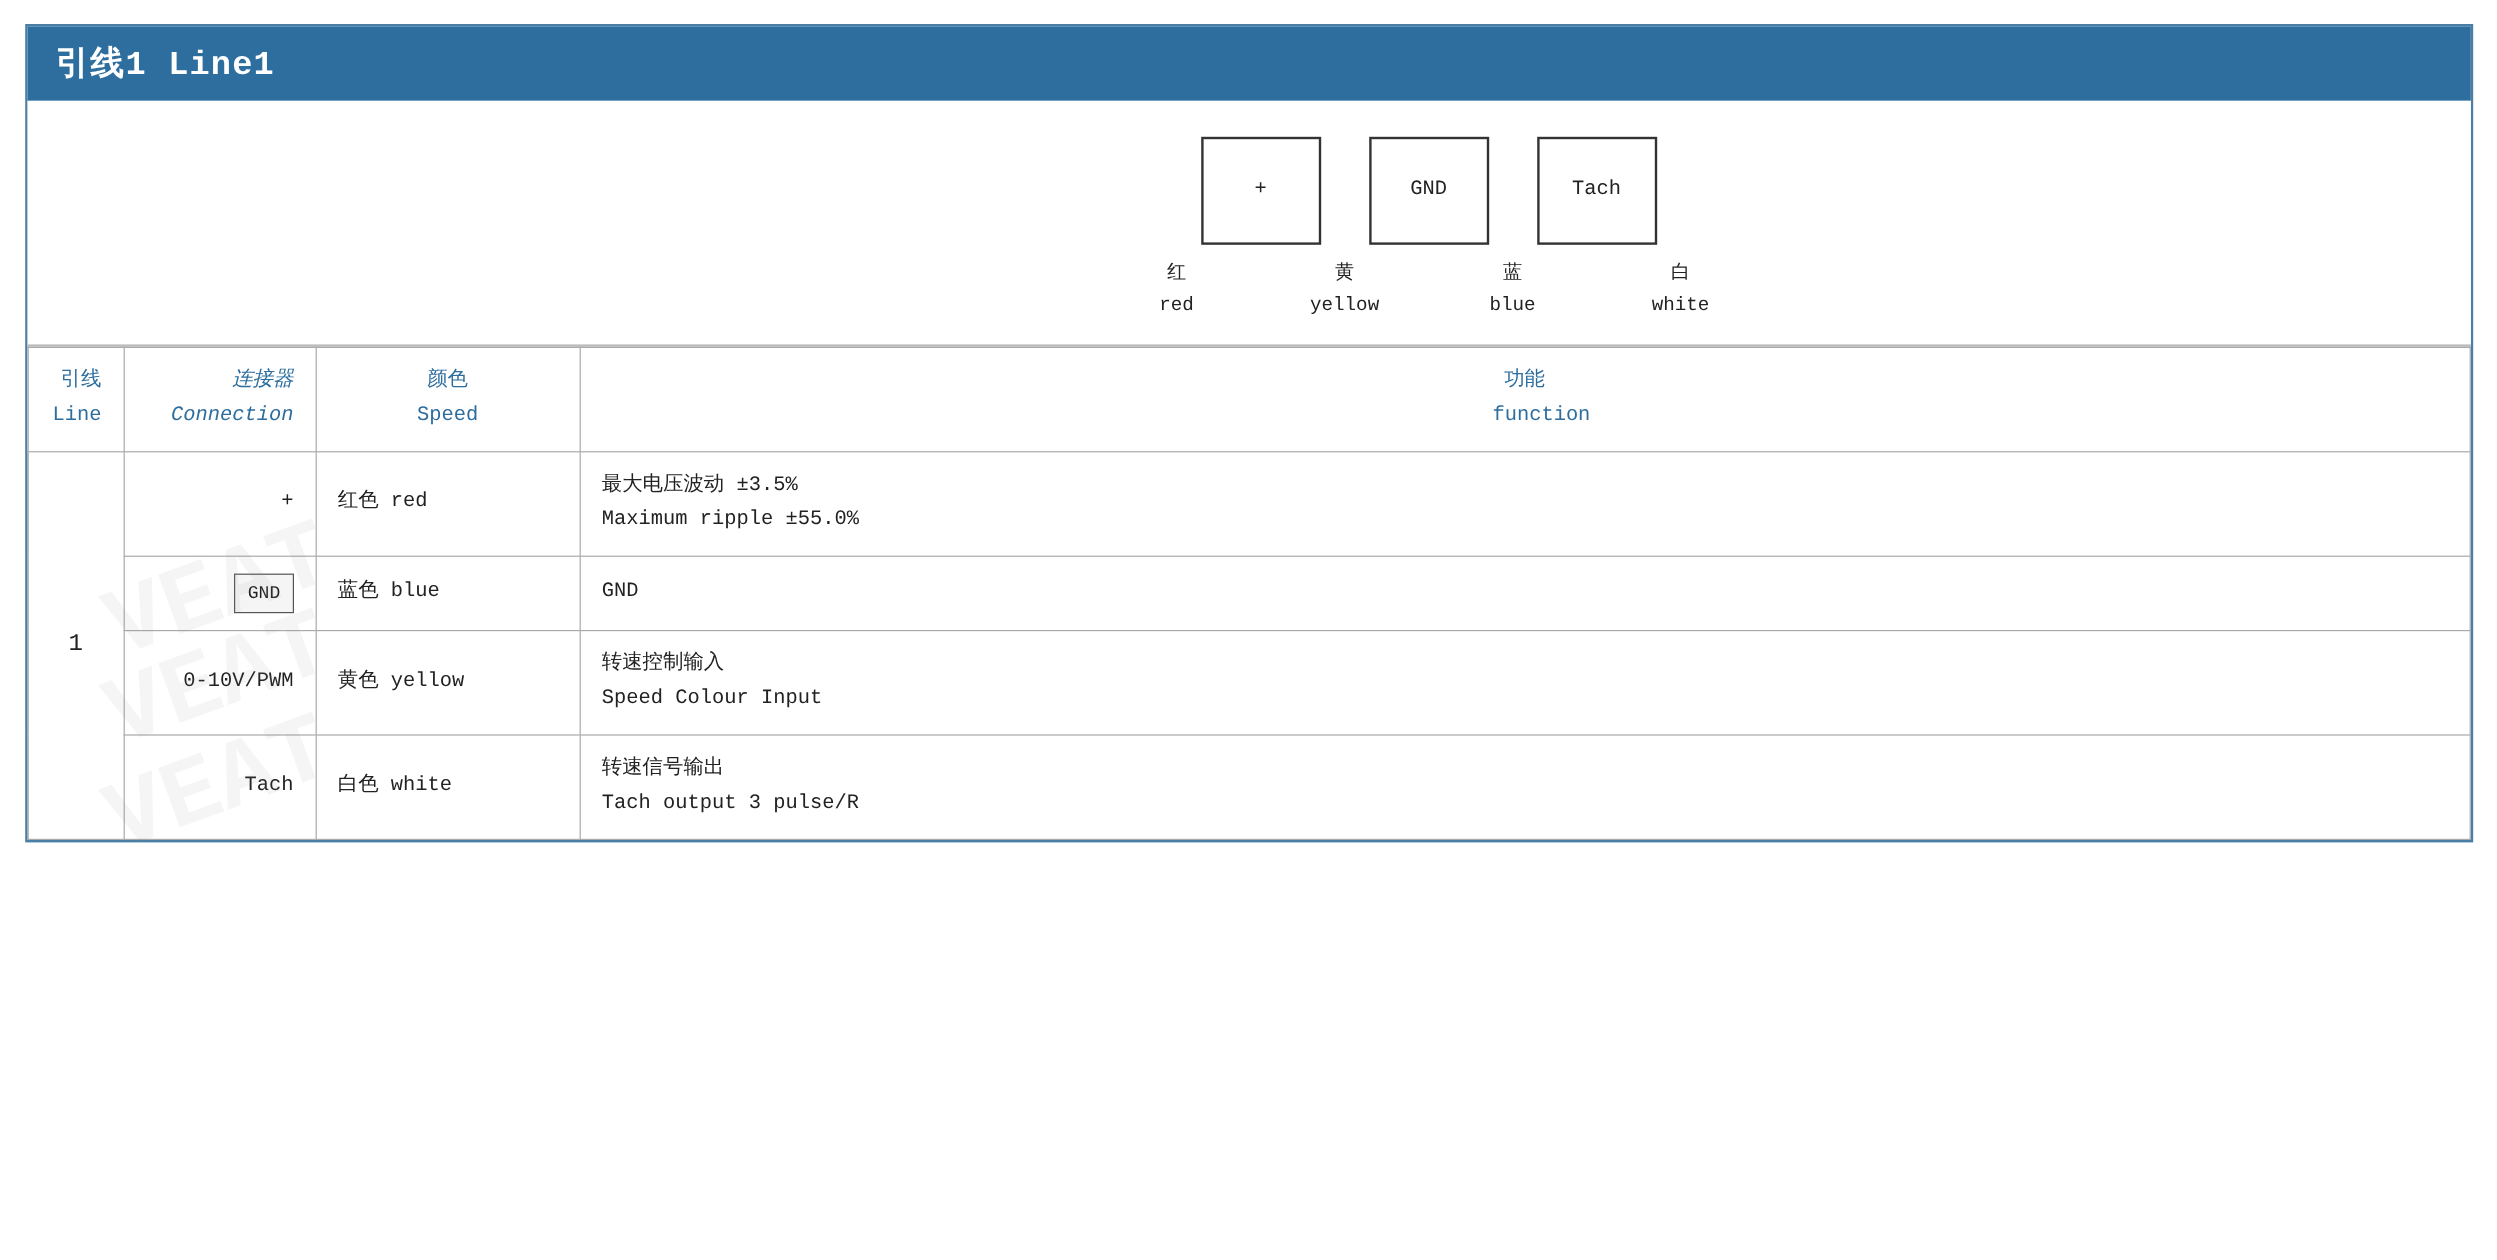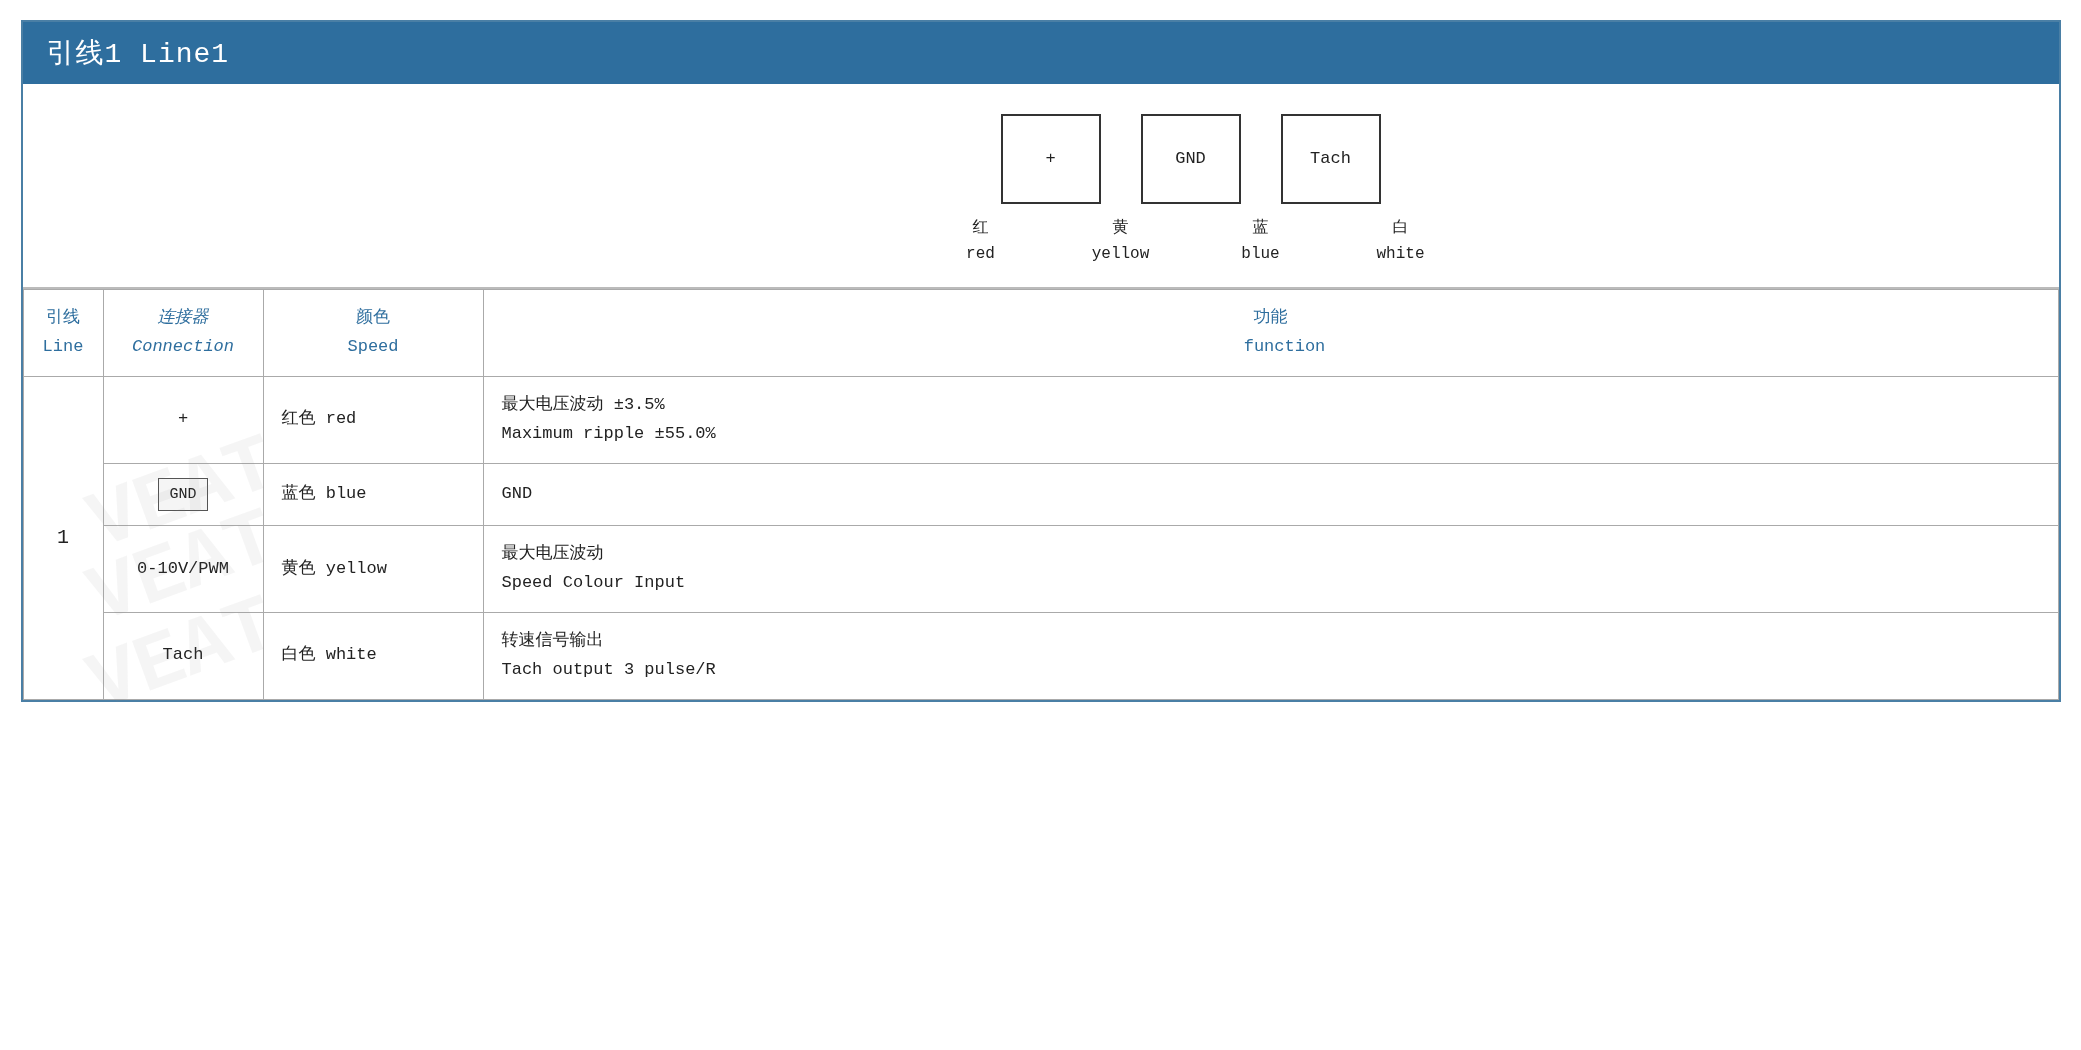--- a/index.html
+++ b/index.html
@@ -16,21 +16,21 @@
       padding: 20px;
     }
     .outer-container {
       width: 2040px;
       border: 2px solid #4a7fa5;
     }
     .title-bar {
       background: #2e6e9e;
       color: #fff;
       font-size: 28px;
-      font-weight: normal;
+      font-weight: bold;
       padding: 12px 24px;
       letter-spacing: 1px;
     }
     .diagram-section {
       padding: 30px 20px 20px 20px;
       background: #fff;
       display: flex;
       align-items: flex-start;
       justify-content: center;
       border-bottom: 2px solid #bbb;
@@ -102,21 +102,21 @@
       text-align: center;
       font-style: italic;
     }
     .col-colour {
       width: 220px;
     }
     .col-func {
       
     }
     .cell-center {
-      text-align: center;
+      text-align: right;
     }
     .watermark-cell {
       position: relative;
     }
     .watermark {
       position: absolute;
       top: 50%;
       left: 50%;
       transform: translate(-50%, -50%) rotate(-20deg);
       opacity: 0.08;
@@ -220,21 +220,21 @@
         <tr>
           <td class="cell-center watermark-cell">
             <div class="watermark">VEAT</div>
             <span>0-10V/PWM</span>
           </td>
           <td>
             <span>黄色</span>
             <span>yellow</span>
           </td>
           <td>
-            <span>最大电压波动</span><br>
+            <span>转速控制输入</span><br>
             <span>Speed Colour Input</span>
           </td>
         </tr>
 
         <tr>
           <td class="cell-center watermark-cell">
             <div class="watermark">VEAT</div>
             <span>Tach</span>
           </td>
           <td>

